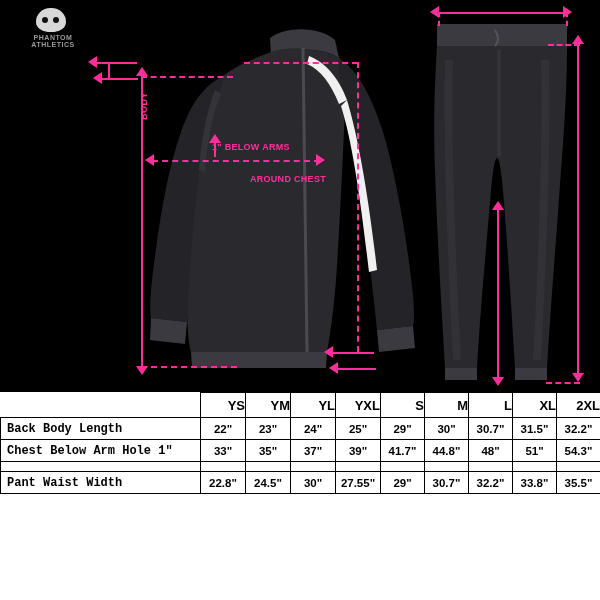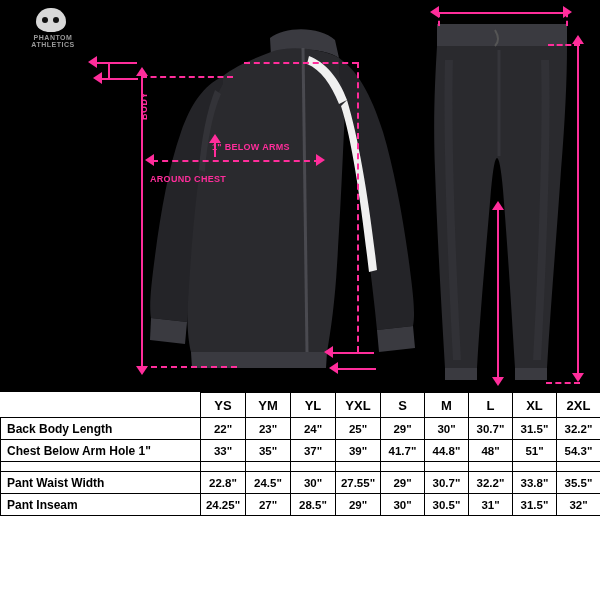--- a/index.html
+++ b/index.html
@@ -96,24 +96,26 @@
     font-weight: bold;
     font-size: 11.5px;
     color: #000;
     overflow: hidden;
     white-space: nowrap;
   }
   table.size-table td.label {
     text-align: left;
     padding-left: 6px;
     font-size: 12px;
+    font-family: Liberation Mono, monospace;
   }
   table.size-table tr.head td {
     height: 24px;
     font-size: 13px;
+    text-align: right;
   }
   table.size-table tr.head td.blank {
     border-top: none;
     border-left: none;
   }
   table.size-table tr.spacer td {
     height: 9px;
     border-left: 1px solid #000;
     border-right: 1px solid #000;
     border-top: 1px solid #000;
@@ -138,21 +140,21 @@
   .dash-v {
     border-left: 2px dashed #ff2d9b;
     width: 0;
   }
   .pk-label {
     color: #ff2d9b;
     font-size: 9px;
     font-weight: bold;
     letter-spacing: 0.3px;
     line-height: 11px;
-    text-align: left;
+    text-align: right;
   }
   .vert-label {
     color: #ff2d9b;
     font-size: 9px;
     font-weight: bold;
     letter-spacing: 0.5px;
     transform: rotate(-90deg);
     transform-origin: left top;
     white-space: nowrap;
   }
@@ -364,29 +366,17 @@
           <td>24.5"</td>
           <td>30"</td>
           <td>27.55"</td>
           <td>29"</td>
           <td>30.7"</td>
           <td>32.2"</td>
           <td>33.8"</td>
           <td>35.5"</td>
         </tr>
 
-        <tr>
-          <td class="label">Pant Inseam</td>
-          <td>24.25"</td>
-          <td>27"</td>
-          <td>28.5"</td>
-          <td>29"</td>
-          <td>30"</td>
-          <td>30.5"</td>
-          <td>31"</td>
-          <td>31.5"</td>
-          <td>32"</td>
-        </tr>
       </tbody>
     </table>
   </div>
 
 </div>
 
 </body></html>

